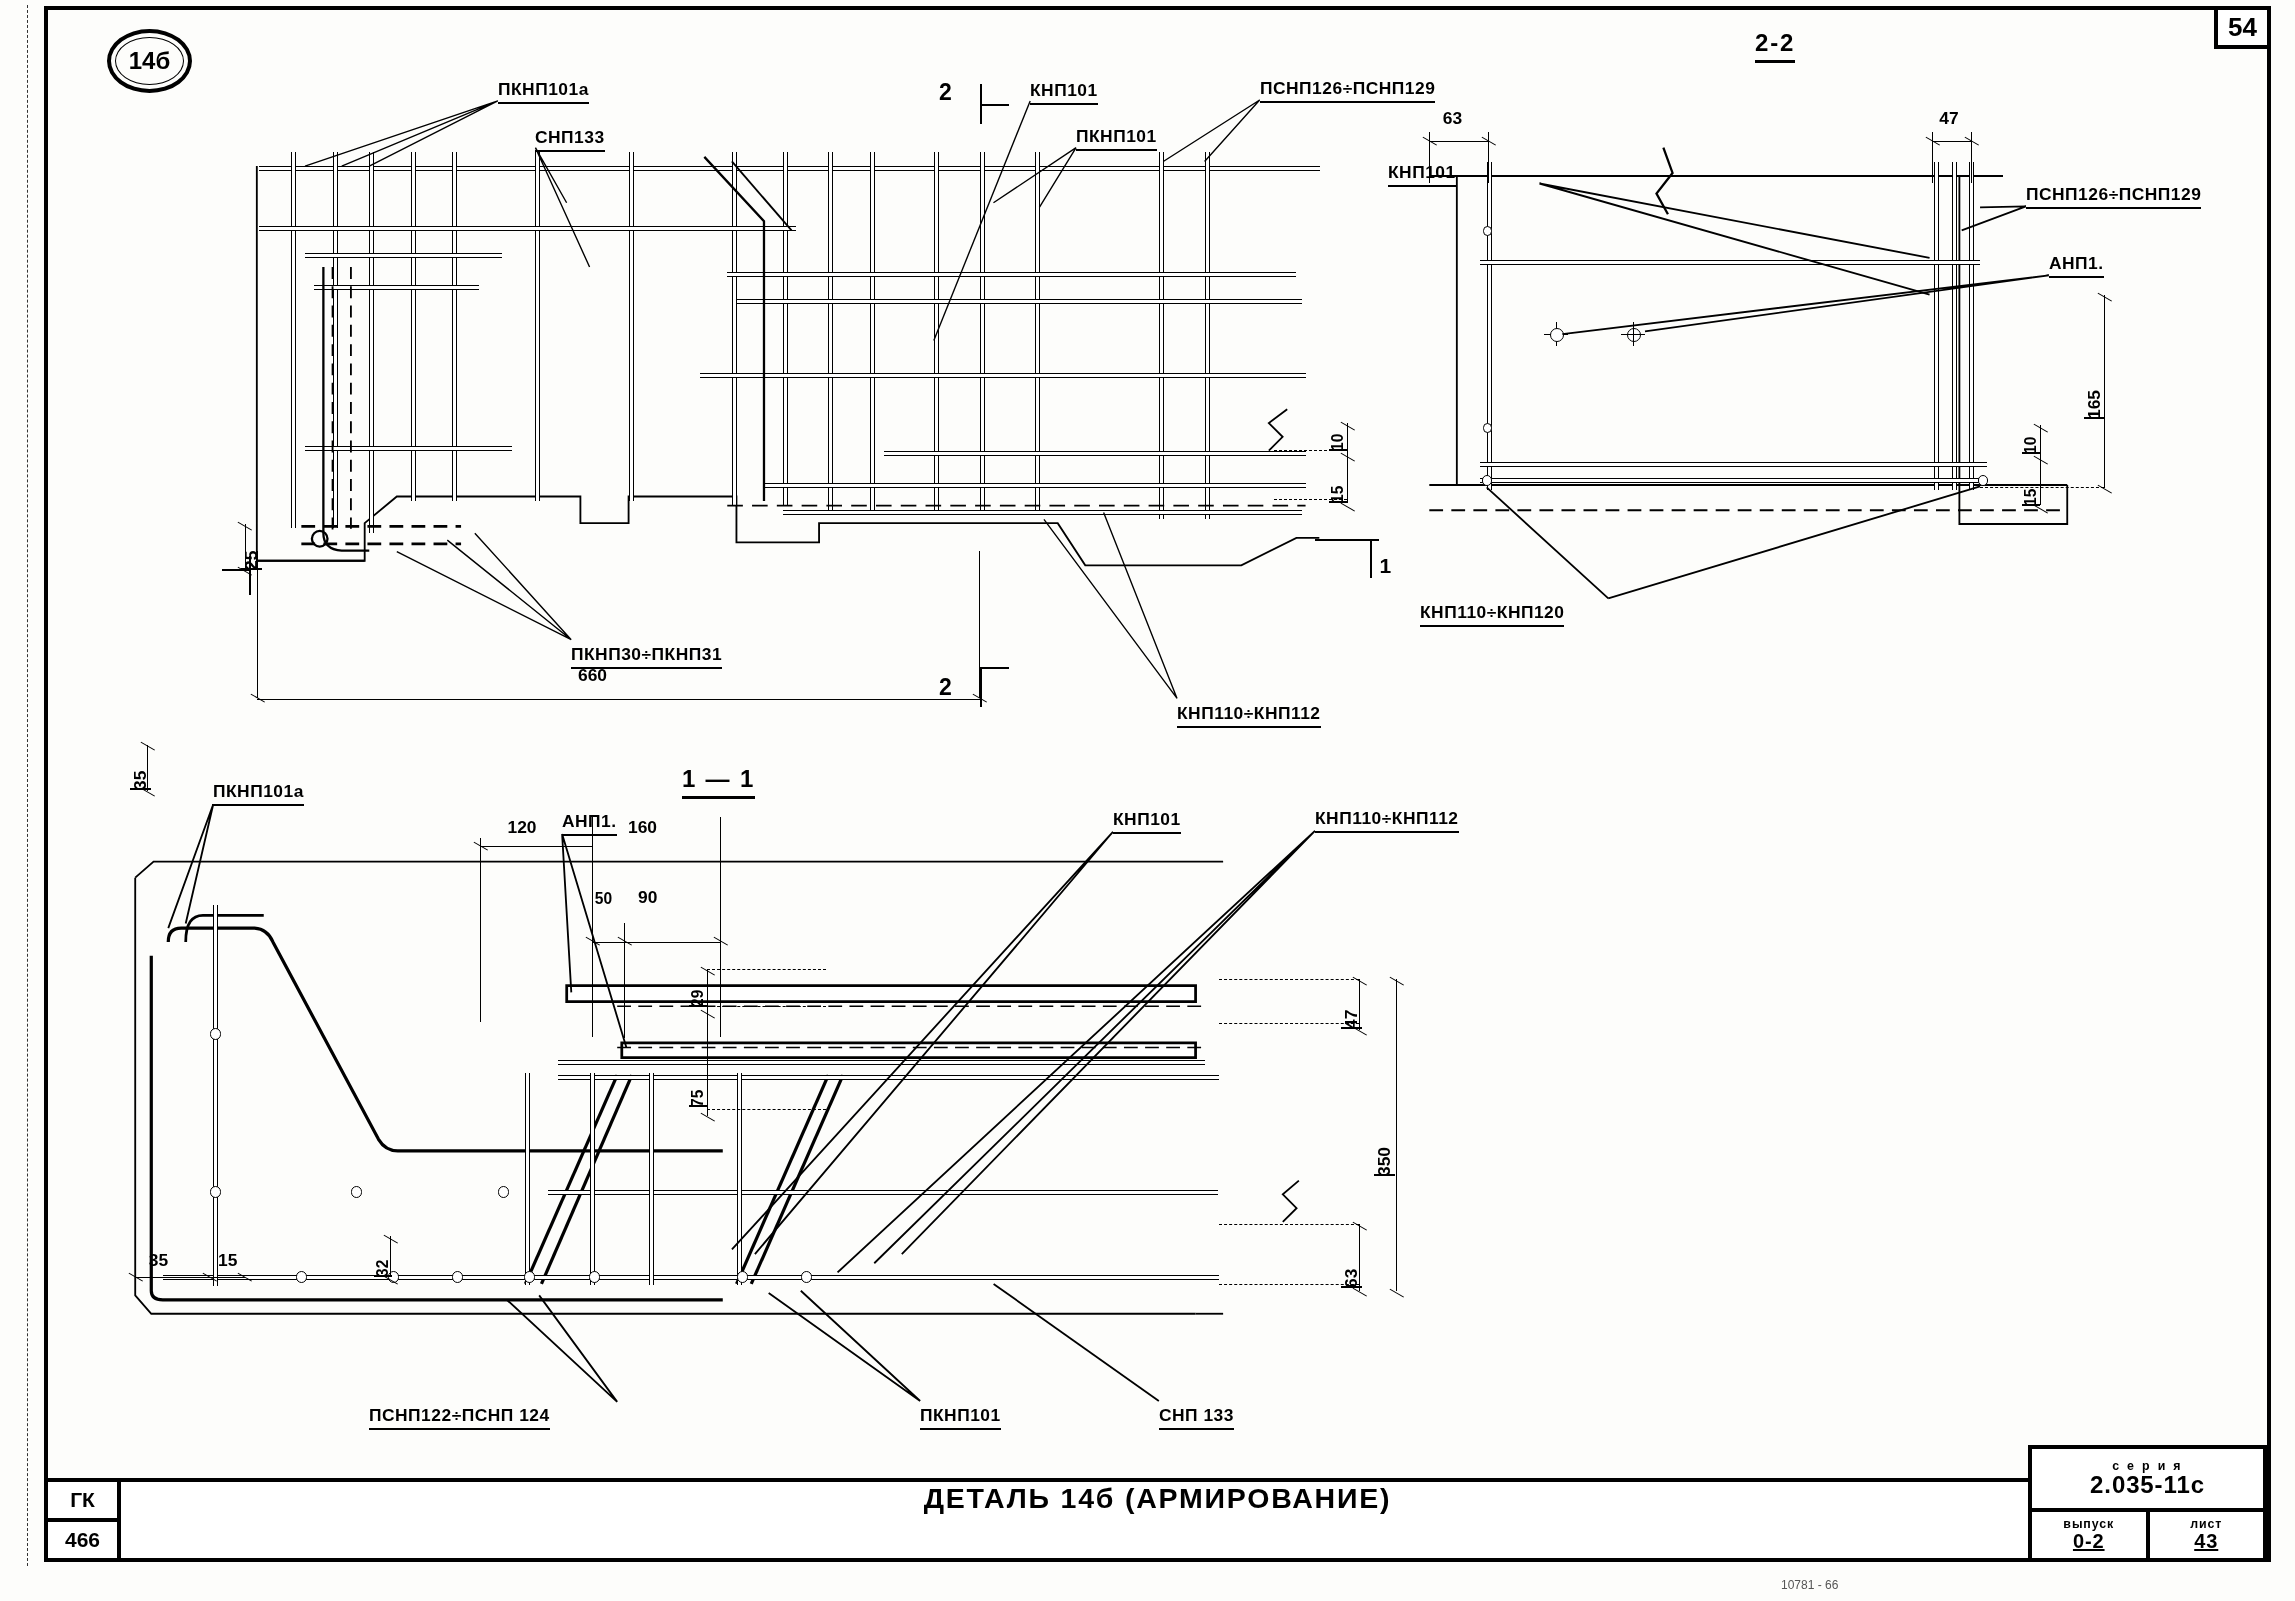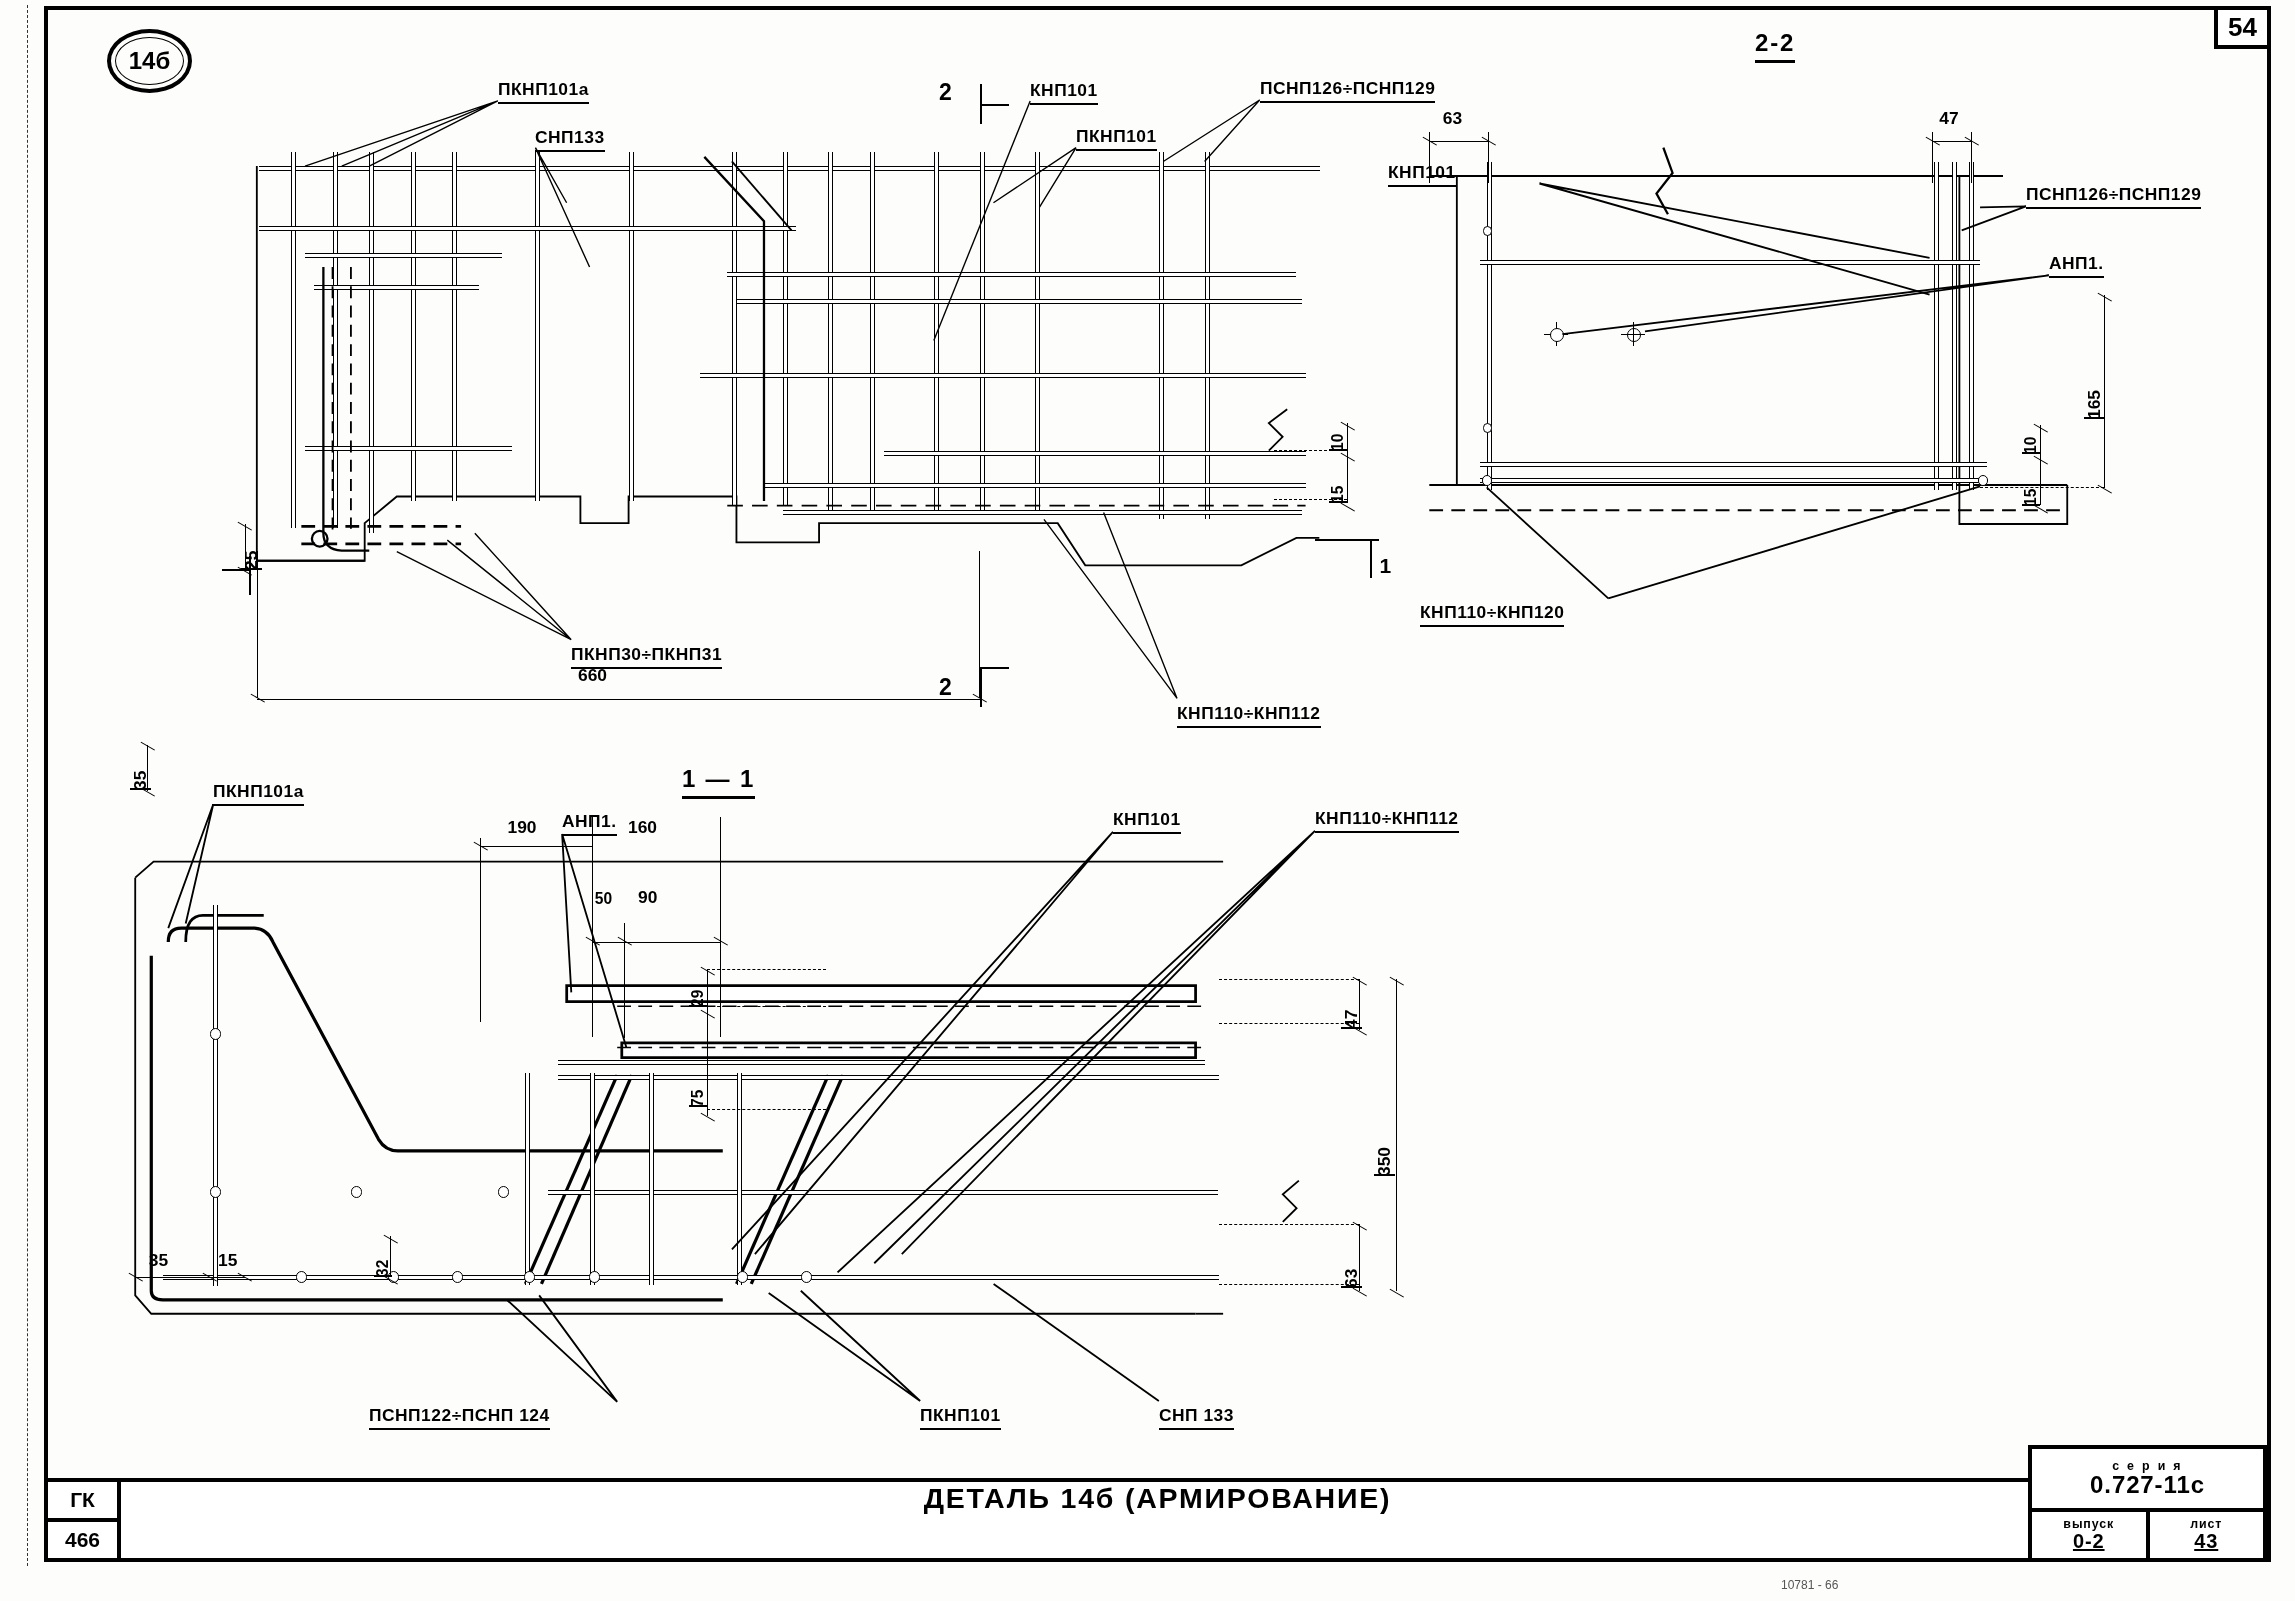--- a/index.html
+++ b/index.html
@@ -367,21 +367,21 @@
         <path d="M2760,228 L1720,1190 M2760,228 L1800,1170 M2760,228 L1860,1150" fill="none" stroke="#000" stroke-width="4"></path>
         <path d="M1240,1472 L1000,1250 M1240,1472 L1070,1240" fill="none" stroke="#000" stroke-width="4"></path>
         <path d="M1900,1470 L1570,1235 M1900,1470 L1640,1230" fill="none" stroke="#000" stroke-width="4"></path>
         <path d="M2420,1470 L2060,1215" fill="none" stroke="#000" stroke-width="4"></path>
       </svg>
 
       <div class="abs" style="left:432px;top:64px;">
         <div class="hthin" style="left:0;top:56px;width:112px;"></div>
         <div class="tick" style="left:0;top:48px;"></div>
         <div class="vthin" style="left:0;top:48px;height:184px;"></div>
-        <div class="dimtxt" style="left:27.5px;top:27px;">190</div>
+        <div class="dimtxt" style="left:27.5px;top:27px;">120</div>
       </div>
       <div class="abs" style="left:544px;top:64px;">
         <div class="hthin" style="left:0;top:152px;width:129px;"></div>
         <div class="tick" style="left:0;top:143px;"></div>
         <div class="tick" style="left:32px;top:143px;"></div>
         <div class="tick" style="left:128px;top:143px;"></div>
         <div class="vthin" style="left:0;top:27px;height:220px;"></div>
         <div class="vthin" style="left:32px;top:133px;height:115px;"></div>
         <div class="vthin" style="left:128px;top:27px;height:220px;"></div>
         <div class="dimtxt" style="left:36px;top:27px;">160</div>
@@ -452,21 +452,21 @@
       <div id="stamp-gk">
         <div class="cell top">ГК</div>
         <div class="cell">466</div>
       </div>
       <div id="main-title">
         <span>ДЕТАЛЬ 14б (АРМИРОВАНИЕ)</span>
       </div>
       <div id="tb-right">
         <div class="r1">
           <div class="tb-cap">с е р и я</div>
-          <div class="tb-val">0.727-11с</div>
+          <div class="tb-val">2.035-11с</div>
         </div>
         <div class="r2">
           <div class="c left">
             <div class="tb-cap" style="letter-spacing:0.9px;">выпуск</div>
             <div class="tb-val sm">0-2</div>
           </div>
           <div class="c">
             <div class="tb-cap" style="letter-spacing:0.9px;">лист</div>
             <div class="tb-val sm">43</div>
           </div>

